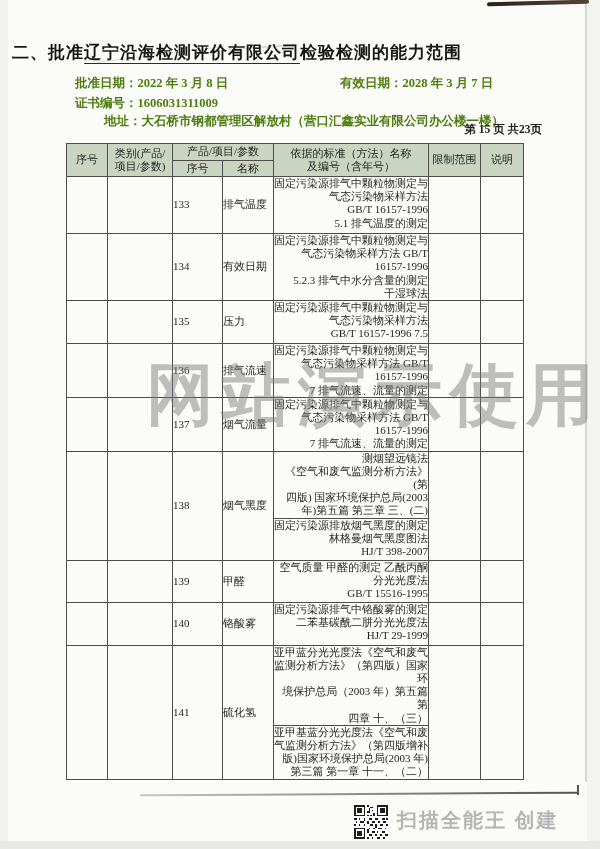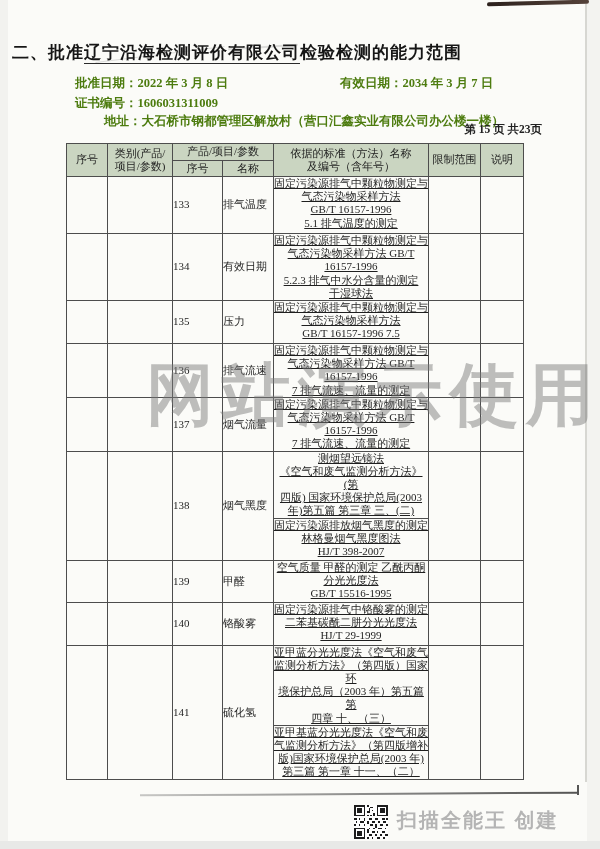--- a/index.html
+++ b/index.html
@@ -33,21 +33,21 @@
   .pageno{position:absolute;right:58px;top:122px;font-size:11.5px;font-weight:700;color:#222;font-family:Liberation Serif, serif;}
 
   
   table.cap{position:absolute;left:66px;top:143px;width:457px;
     border-collapse:collapse;table-layout:fixed;}
   table.cap td,table.cap th{border:1px solid #4d4d4d;padding:0;
     font-size:11px;line-height:13.2px;font-weight:400;overflow:hidden;}
   th{background:#cad5c1;font-weight:600;text-align:center;vertical-align:middle;
      white-space:pre-line;color:#1c1c1c;}
   td.c-num,td.c-name{vertical-align:middle;white-space:pre-line;}
-  td.c-std{text-align:center;vertical-align:top;padding:2px 2px 0 5px;white-space:pre-line;text-decoration:underline;}
+  td.c-std{text-align:right;vertical-align:top;padding:2px 2px 0 5px;white-space:pre-line;}
   td.c-empty{background:transparent;}
 
   
   .watermark{position:absolute;left:146px;top:350px;z-index:5;
     font-family:"Liberation Sans","DejaVu Sans",sans-serif;
     font-size:68px;font-weight:600;letter-spacing:8px;white-space:nowrap;
     color:rgba(122,122,122,0.48);}
 
   
   .qr{position:absolute;left:354px;top:805px;width:34px;height:34px;}
@@ -60,21 +60,21 @@
 
 <div class="left-band"></div>
 <div class="edge-right-band"></div>
 <div class="edge-top-right"></div>
 <div class="edge-right"></div>
 <div class="smudge1"></div>
 <div class="smudge2"></div>
 
 <div class="title"><span>二、批准</span><span class="u">辽宁沿海检测评价有限公司</span><span>检验检测的能力范围</span></div>
 <div class="meta m1a">批准日期：2022 年 3 月 8 日</div>
-<div class="meta m1b">有效日期：2034 年 3 月 7 日</div>
+<div class="meta m1b">有效日期：2028 年 3 月 7 日</div>
 <div class="meta m2">证书编号：1606031311009</div>
 <div class="meta m3">地址：大石桥市钢都管理区解放村（营口汇鑫实业有限公司办公楼一楼）</div>
 <div class="pageno">第 15 页 共23页</div>
 
 <table class="cap">
   <colgroup>
     <col style="width:41px">
       <col style="width:65px">
       <col style="width:50px">
     <col style="width:51px">

